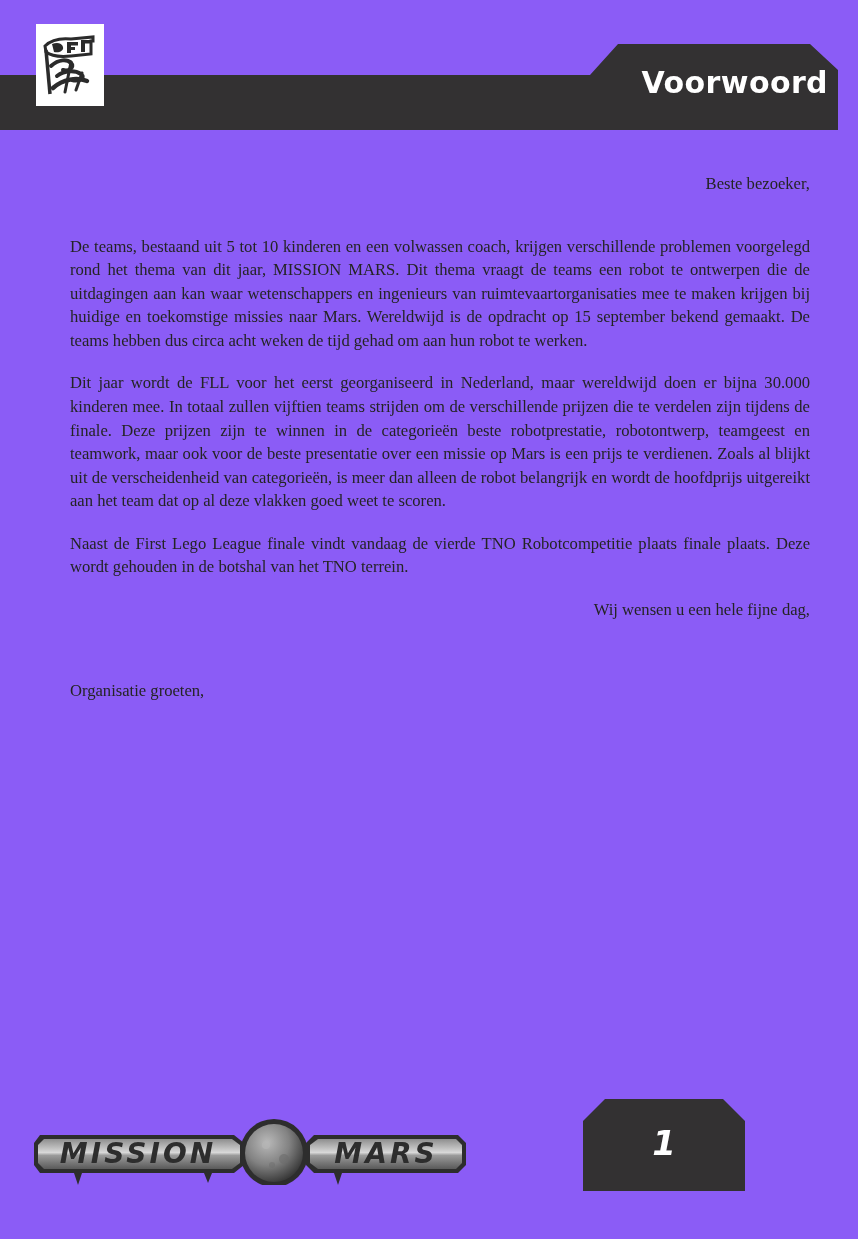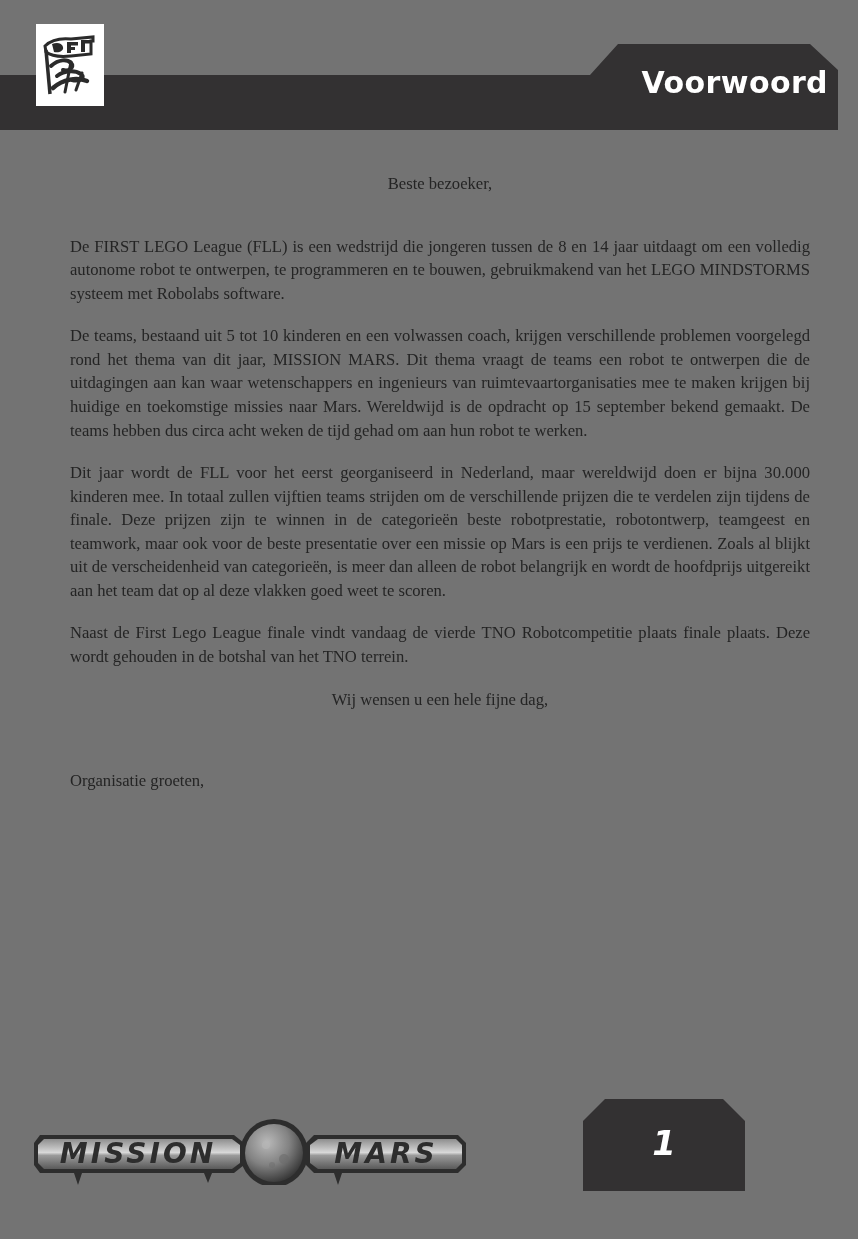--- a/index.html
+++ b/index.html
@@ -14,21 +14,21 @@
     position: relative;
     overflow: hidden;
     font-family: "Liberation Serif", "DejaVu Serif", serif;
     color: #1c1c1c;
     -webkit-font-smoothing: antialiased;
   }
 
   .page {
     position: absolute;
     inset: 0;
-    background: #737373;
+    background: #8b5cf6;
   }
 
   
   .header {
     position: absolute;
     left: 0;
     top: 0;
     width: 858px;
     height: 150px;
   }
@@ -90,21 +90,21 @@
     width: 740px;
   }
   .content p {
     margin: 0 0 19px 0;
     font-size: 16.6px;
     line-height: 1.42;
     text-align: justify;
     text-justify: inter-word;
     color: #242424;
   }
-  .content p.nojust { text-align: center; }
+  .content p.nojust { text-align: right; }
   .content p.tight { margin-bottom: 0; }
   .spacer-sm { height: 10px; }
   .spacer-lg { height: 58px; }
 
   .signature {
     font-size: 16.6px;
     line-height: 1.42;
     color: #242424;
   }
   .signature div { white-space: nowrap; }
@@ -195,21 +195,20 @@
 
   <div class="content">
 
     <p class="nojust">Beste bezoeker,</p>
 
     <div class="spacer-sm"></div>
 
 
     <div class="spacer-sm"></div>
 
-    <p>De FIRST LEGO League (FLL) is een wedstrijd die jongeren tussen de 8 en 14 jaar uitdaagt om een volledig autonome robot te ontwerpen, te programmeren en te bouwen, gebruikmakend van het LEGO MINDSTORMS systeem met Robolabs software.</p>
 
     <p>De teams, bestaand uit 5 tot 10 kinderen en een volwassen coach, krijgen verschillende problemen voorgelegd rond het thema van dit jaar, MISSION MARS. Dit thema vraagt de teams een robot te ontwerpen die de uitdagingen aan kan waar wetenschappers en ingenieurs van ruimtevaartorganisaties mee te maken krijgen bij huidige en toekomstige missies naar Mars. Wereldwijd is de opdracht op 15 september bekend gemaakt. De teams hebben dus circa acht weken de tijd gehad om aan hun robot te werken.</p>
 
     <p>Dit jaar wordt de FLL voor het eerst georganiseerd in Nederland, maar wereldwijd doen er bijna 30.000 kinderen mee. In totaal zullen vijftien teams strijden om de verschillende prijzen die te verdelen zijn tijdens de finale. Deze prijzen zijn te winnen in de categorieën beste robotprestatie, robotontwerp, teamgeest en teamwork, maar ook voor de beste presentatie over een missie op Mars is een prijs te verdienen. Zoals al blijkt uit de verscheidenheid van categorieën, is meer dan alleen de robot belangrijk en wordt de hoofdprijs uitgereikt aan het team dat op al deze vlakken goed weet te scoren.</p>
 
     <p>Naast de First Lego League finale vindt vandaag de vierde TNO Robotcompetitie plaats finale plaats. Deze wordt gehouden in de botshal van het TNO terrein.</p>
 
 
     <p class="nojust tight">Wij wensen u een hele fijne dag,</p>
 

